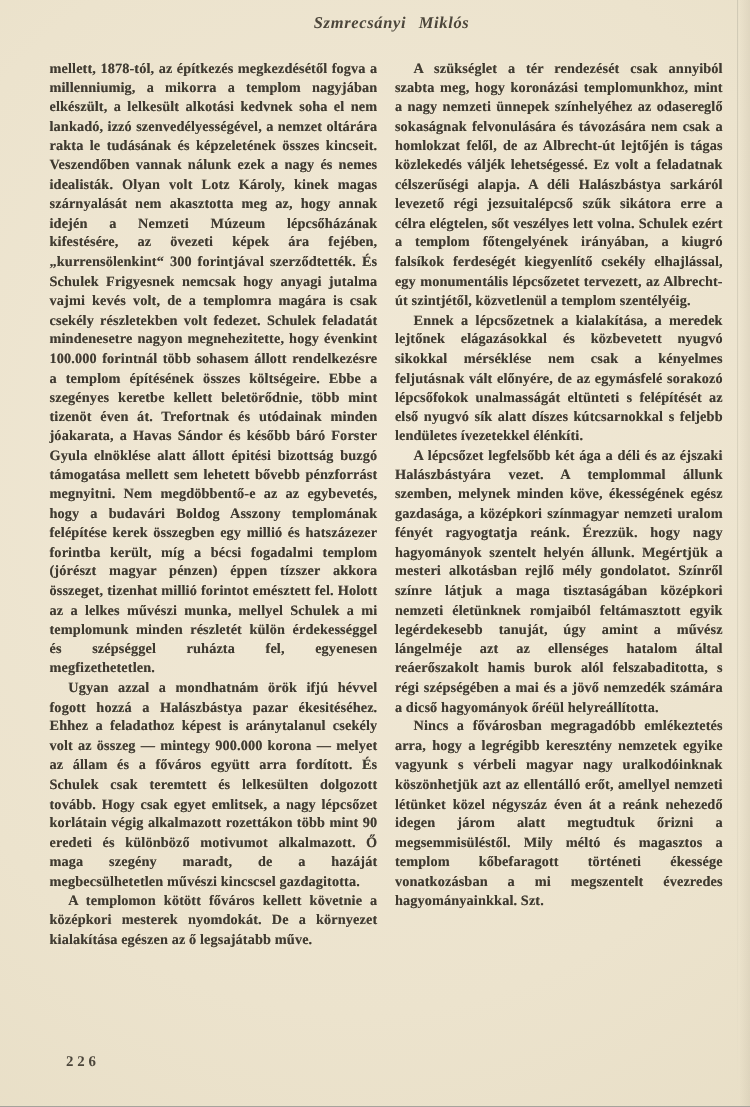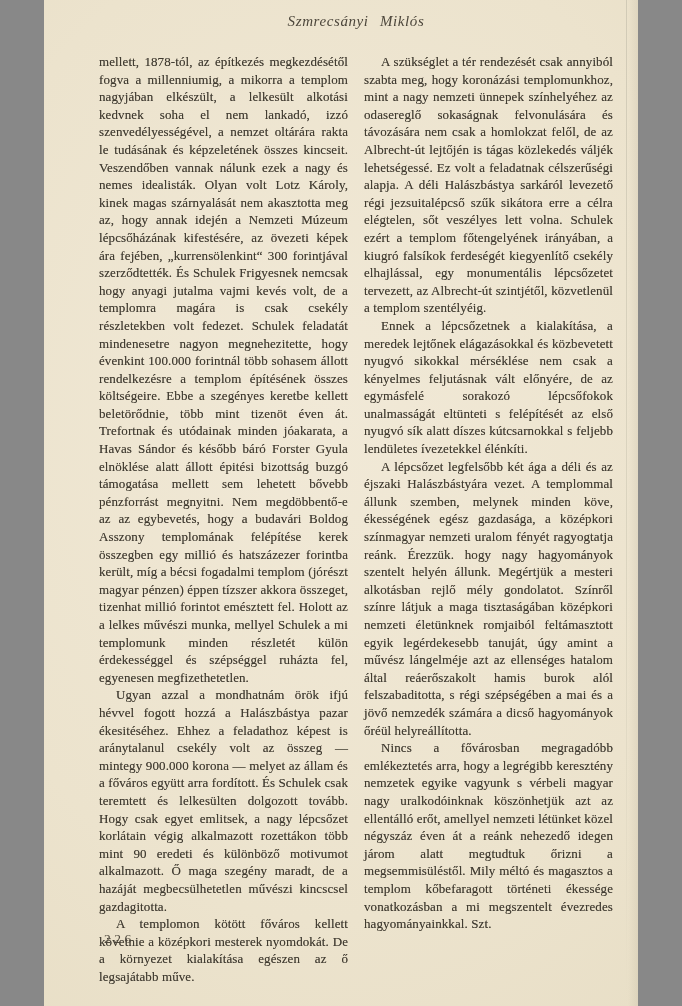--- a/index.html
+++ b/index.html
@@ -1,49 +1,50 @@
 <!DOCTYPE html>
 <html lang="hu"><head>
 <meta charset="utf-8">
 <style>
   html,body{margin:0;padding:0;background:#888;}
   .page{
     position:relative;
-    width:594px;height:1006px;
+    width:682px;height:1006px;
     margin:0 auto;
     overflow:hidden;
     background:radial-gradient(ellipse 120% 90% at 48% 42%, #f1e9d7 0%, #ece3cd 55%, #e5dbc1 100%);
     color:#403b31;
     font-family:"Liberation Serif","DejaVu Serif",serif;
+    font-weight:bold;
   }
   .running-header{
     position:absolute;top:13px;left:55px;right:25px;
     text-align:center;
     font-style:italic;
     font-size:15px;
     letter-spacing:0.6px;
     word-spacing:7px;
     color:#4c463b;
   }
   .columns{
-    position:absolute;top:53px;left:55px;right:25px;
+    position:absolute;top:53px;left:45px;right:25px;
     display:flex;gap:16px;
   }
   .col{
     flex:1 1 0;
     text-align:justify;
     font-size:13px;
     line-height:17.6px;
     letter-spacing:0.1px;
     text-shadow:0 0 0.4px rgba(64,59,49,0.55);
   }
   .col p{margin:0;}
   .col p.indent{text-indent:17px;}
   .page-number{
-    position:absolute;left:60px;top:931px;
+    position:absolute;left:60px;top:957px;
     font-size:13.5px;
     letter-spacing:3.5px;
     color:#4c463b;
   }
   .scan-edge-line{
     position:absolute;top:0;right:11px;width:1px;height:100%;
     background:linear-gradient(#c6c0ad, #d5cfba 60%, transparent);
     opacity:0.7;
   }
   .scan-shadow-right{

